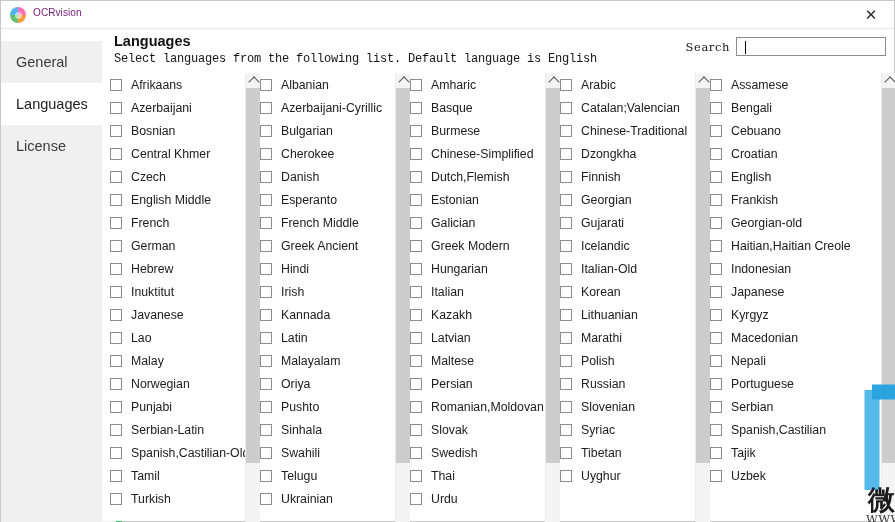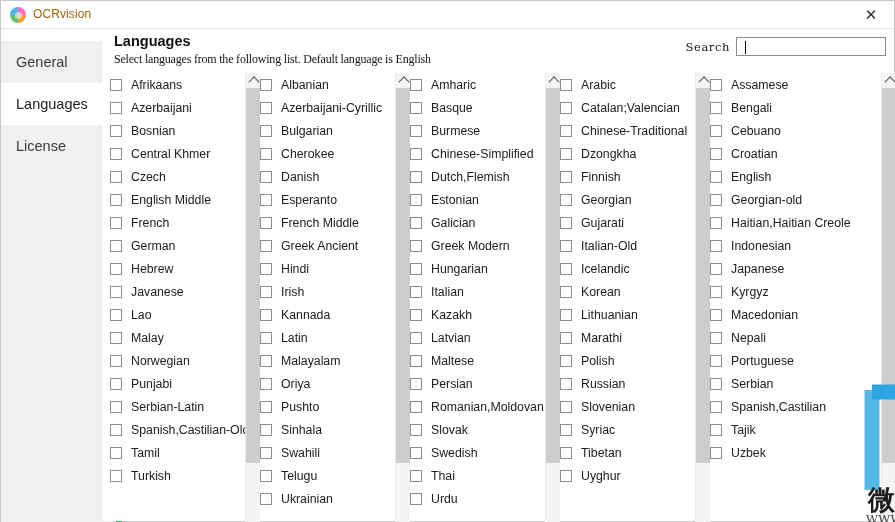--- a/index.html
+++ b/index.html
@@ -27,21 +27,21 @@
         #ff6fb5 0deg 90deg,
         #ff9a3c 90deg 180deg,
         #5ec36a 180deg 270deg,
         #54b3f0 270deg 360deg);
   }
   .app-icon:after{
     content:"";position:absolute;left:4.5px;top:4.5px;width:7px;height:7px;
     border-radius:50%;background:rgba(255,255,255,.55);
   }
   .app-title{
-    position:absolute;left:32px;top:6px;font-size:12px;color:#a16207;
+    position:absolute;left:32px;top:6px;font-size:10px;color:#701a75;
     letter-spacing:.1px;
   }
   .close-btn{
     position:absolute;right:0;top:0;width:46px;height:27px;
     display:flex;align-items:center;justify-content:center;
     font-size:15px;color:#2b2b2b;cursor:default;
   }
 
   
   .sidebar{
@@ -54,21 +54,21 @@
   }
   .nav-item.selected{background:#ffffff;color:#222;}
 
   
   .content{position:absolute;left:101px;top:28px;right:0;bottom:0;background:#fff;}
   .page-title{
     position:absolute;left:12px;top:4px;font-size:14.5px;font-weight:bold;color:#111;
   }
   .page-sub{
     position:absolute;left:12px;top:23px;font-size:12px;color:#141414;
-    font-family:Liberation Serif, serif;letter-spacing:-.2px;
+    font-family:Liberation Mono, monospace;letter-spacing:-.2px;
   }
   .search-wrap{position:absolute;right:8px;top:8px;display:flex;align-items:center;}
   .search-label{
     font-size:11.5px;color:#161616;margin-right:6px;
     font-family:"DejaVu Serif","Liberation Serif",serif;letter-spacing:.6px;
   }
   .search-input{
     width:150px;height:19px;border:1px solid #8c8c8c;background:#fff;
     font-size:12px;color:#111;padding:0 3px;box-sizing:border-box;
     font-family:"Liberation Sans",sans-serif;outline:none;
@@ -187,20 +187,24 @@
             <div class="row">
               <span class="cb"></span>
               <span class="lbl">German</span>
             </div>
             <div class="row">
               <span class="cb"></span>
               <span class="lbl">Hebrew</span>
             </div>
             <div class="row">
               <span class="cb"></span>
+              <span class="lbl">Inuktitut</span>
+            </div>
+            <div class="row">
+              <span class="cb"></span>
               <span class="lbl">Javanese</span>
             </div>
             <div class="row">
               <span class="cb"></span>
               <span class="lbl">Lao</span>
             </div>
             <div class="row">
               <span class="cb"></span>
               <span class="lbl">Malay</span>
             </div>
@@ -442,25 +446,25 @@
             <div class="row">
               <span class="cb"></span>
               <span class="lbl">Georgian</span>
             </div>
             <div class="row">
               <span class="cb"></span>
               <span class="lbl">Gujarati</span>
             </div>
             <div class="row">
               <span class="cb"></span>
+              <span class="lbl">Icelandic</span>
+            </div>
+            <div class="row">
+              <span class="cb"></span>
               <span class="lbl">Italian-Old</span>
-            </div>
-            <div class="row">
-              <span class="cb"></span>
-              <span class="lbl">Icelandic</span>
             </div>
             <div class="row">
               <span class="cb"></span>
               <span class="lbl">Korean</span>
             </div>
             <div class="row">
               <span class="cb"></span>
               <span class="lbl">Lithuanian</span>
             </div>
             <div class="row">
@@ -516,20 +520,24 @@
               <span class="cb"></span>
               <span class="lbl">Cebuano</span>
             </div>
             <div class="row">
               <span class="cb"></span>
               <span class="lbl">Croatian</span>
             </div>
             <div class="row">
               <span class="cb"></span>
               <span class="lbl">English</span>
+            </div>
+            <div class="row">
+              <span class="cb"></span>
+              <span class="lbl">Frankish</span>
             </div>
             <div class="row">
               <span class="cb"></span>
               <span class="lbl">Georgian-old</span>
             </div>
             <div class="row">
               <span class="cb"></span>
               <span class="lbl">Haitian,Haitian Creole</span>
             </div>
             <div class="row">

